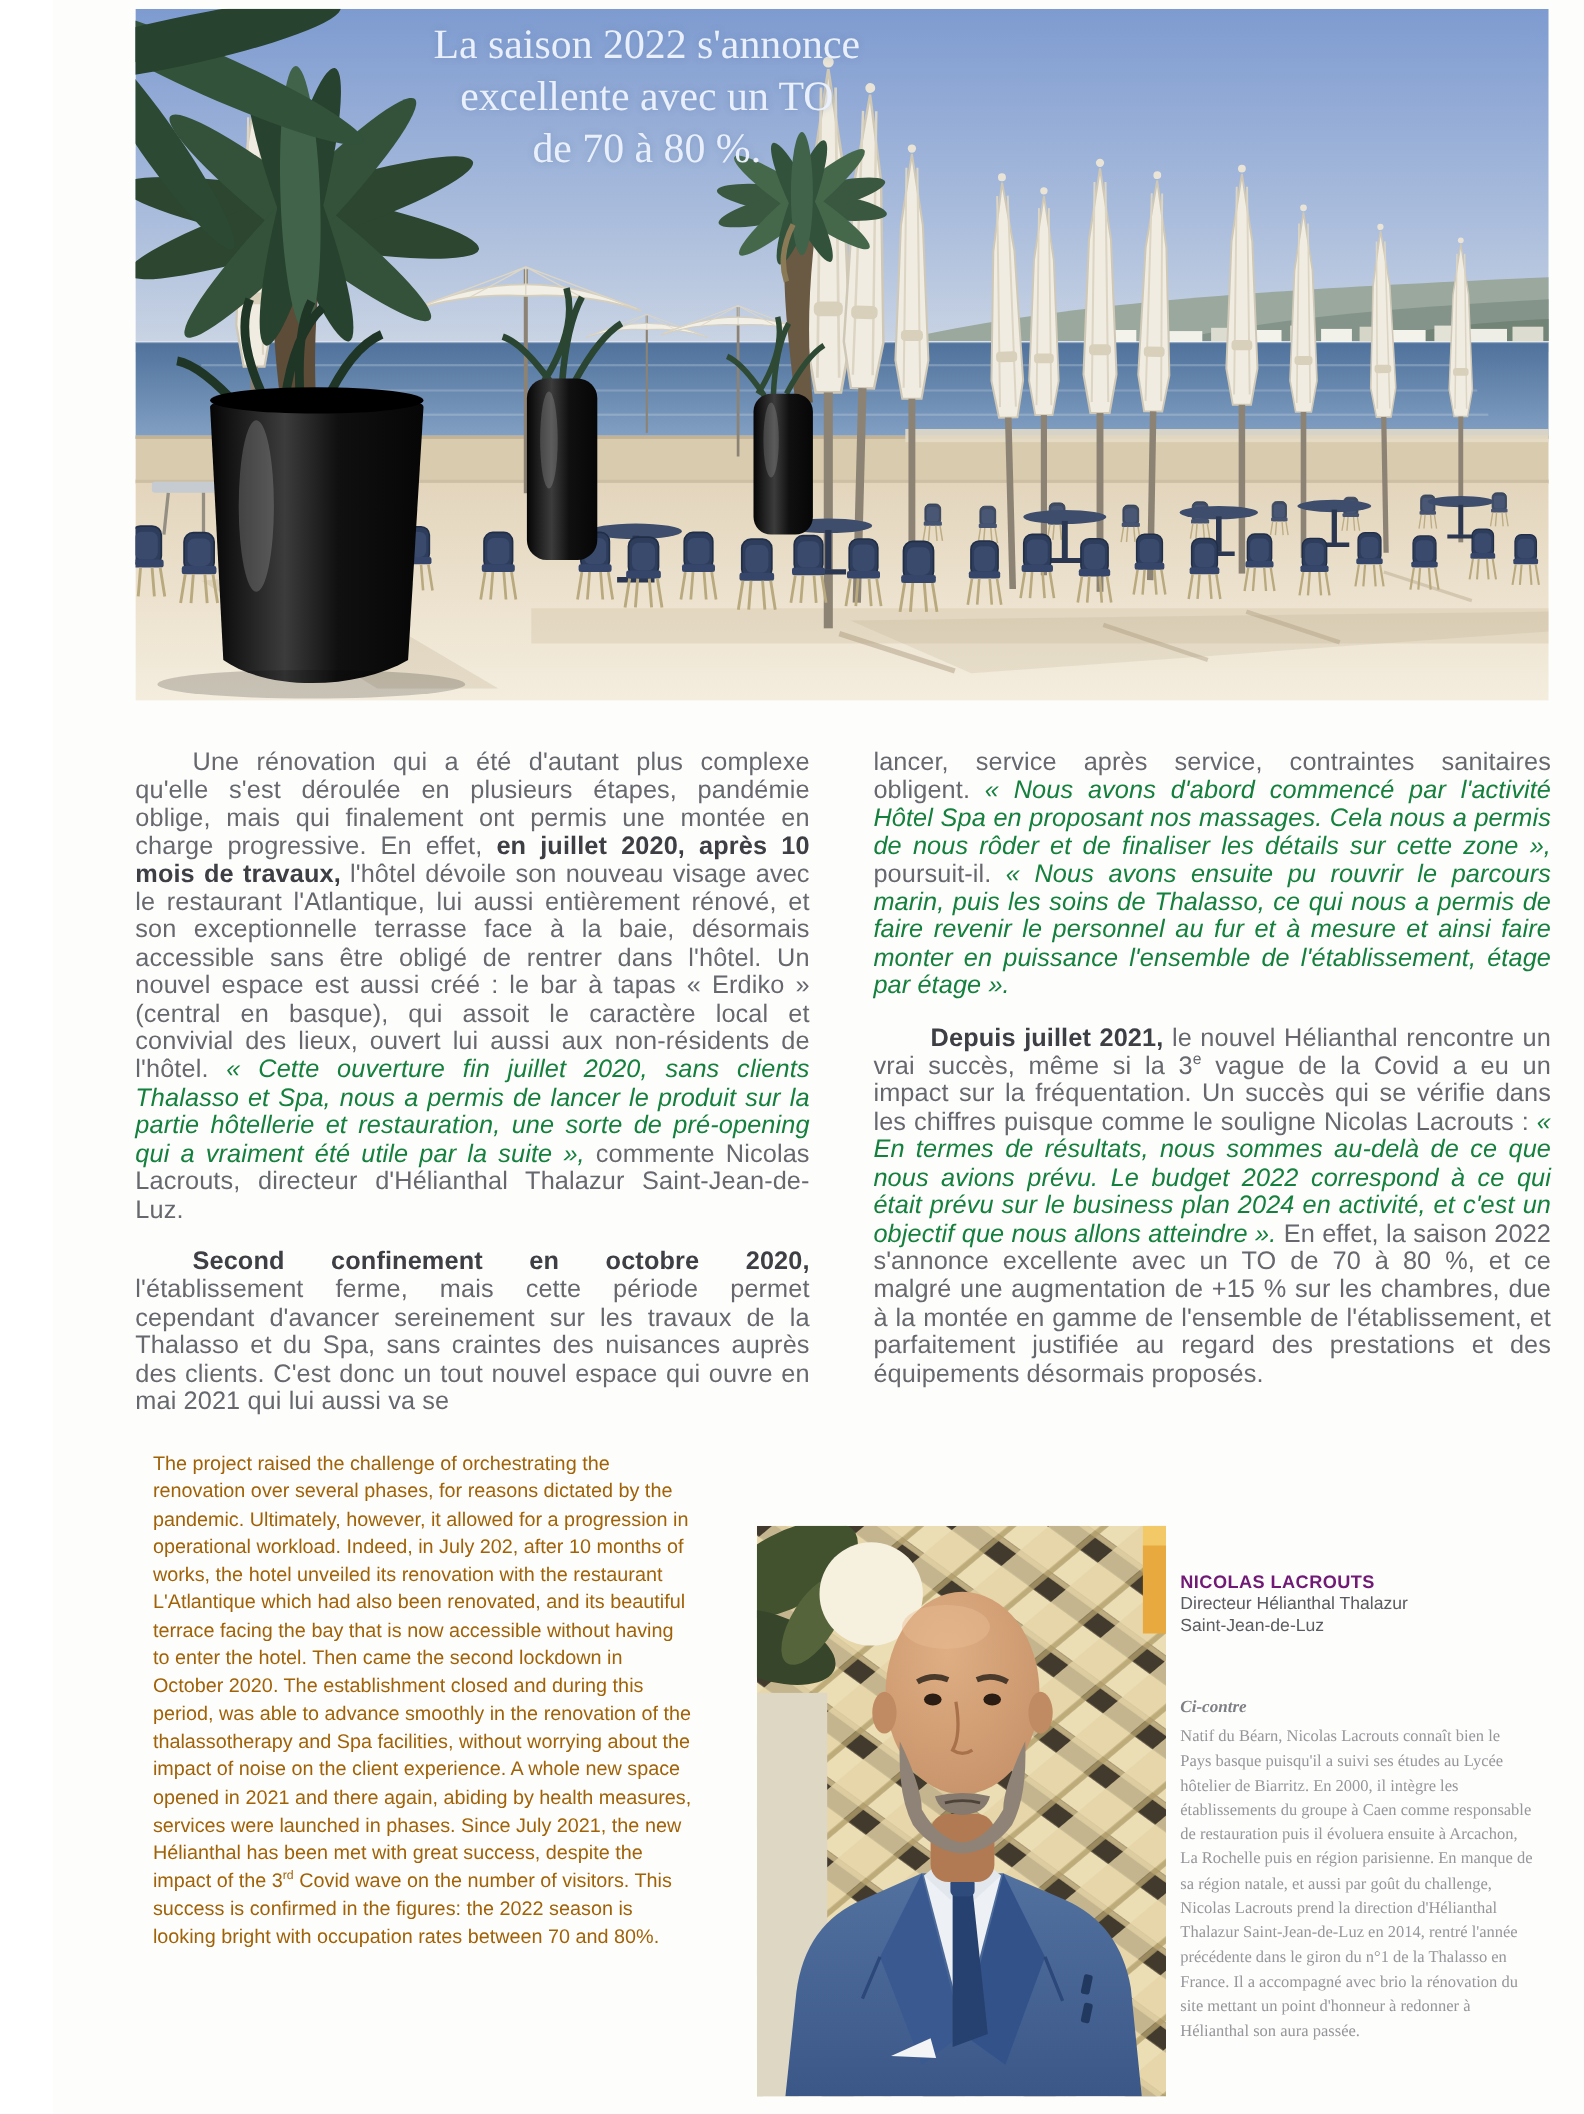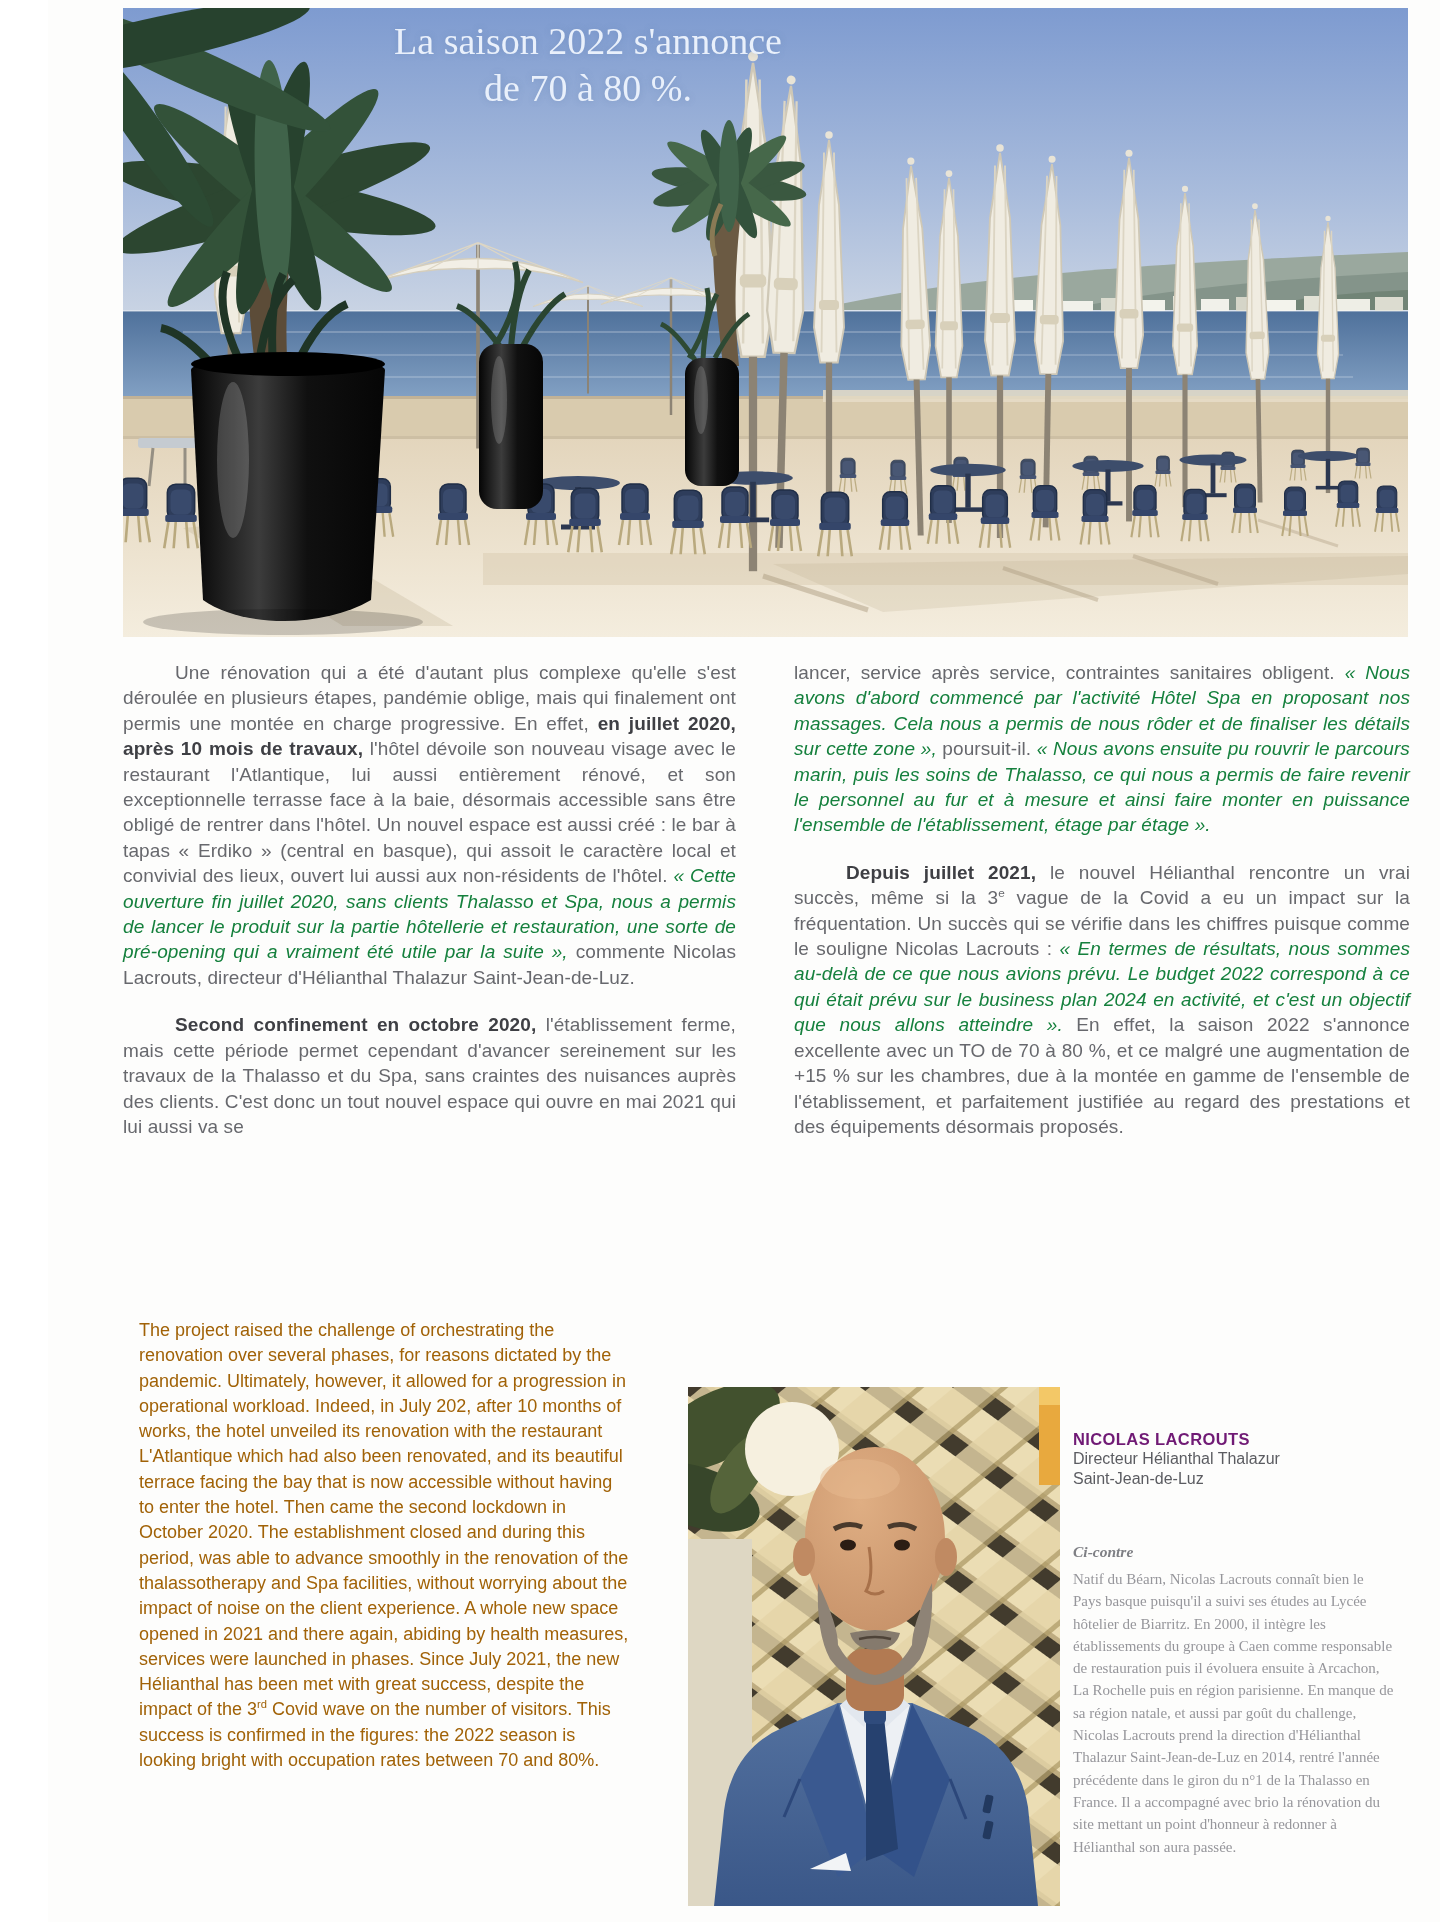--- a/index.html
+++ b/index.html
@@ -6,21 +6,21 @@
   .page{position:relative;width:1440px;height:1922px;background:#fdfdfc;overflow:hidden;
         font-family:"Liberation Sans",sans-serif;margin-left:48px;}
   
   .hero{position:absolute;left:75px;top:8px;width:1285px;height:629px;overflow:hidden;}
   .hero svg{display:block;width:100%;height:100%;}
   .headline{position:absolute;left:205px;top:10px;width:520px;text-align:center;
             font-family:"Liberation Serif",serif;font-weight:400;
             font-size:38px;line-height:47px;color:#e9f0fb;
             text-shadow:0 0 6px rgba(90,120,170,.35);}
   
-  .col{position:absolute;top:660px;width:613px;font-size:19px;line-height:25.4px;
+  .col{position:absolute;top:680px;width:613px;font-size:23px;line-height:25.4px;
        text-align:justify;color:#67686d;letter-spacing:.1px;}
   .col-left{left:75px;}
   .col-right{left:746px;width:616px;}
   .col p{margin:0;}
   .col p + p{margin-top:22px;}
   .ind{text-indent:52px;}
   .col b{font-weight:700;color:#3e3f44;}
   .col i{font-style:italic;color:#15803d;}
   sup{font-size:.62em;vertical-align:super;line-height:0;}
   
@@ -253,20 +253,21 @@
           <path d="M120,360 q-30,-60 -16,-96 M150,358 q-4,-66 10,-92 M172,360 q24,-52 52,-64 M96,364 q-36,-40 -58,-44 M136,356 q8,-60 34,-84" stroke="#1f3526" stroke-width="8" fill="none"></path>
           <path d="M68,362 C68,346 262,346 262,362 L248,592 C200,620 120,620 80,592 Z" fill="url(#potG)"></path>
           <ellipse cx="165" cy="356" rx="97" ry="12" fill="#000000"></ellipse>
           <ellipse cx="110" cy="452" rx="16" ry="78" fill="#ffffff" opacity=".18"></ellipse>
           <ellipse cx="160" cy="614" rx="140" ry="13" fill="#000000" opacity=".18"></ellipse>
         </g>
       </g>
     </svg>
     <div class="headline">
       <div>La saison 2022 s'annonce</div>
+      <div>excellente avec un TO</div>
       <div>de 70 à 80 %.</div>
     </div>
   </div>
 
   <div class="col col-left">
     <p class="ind"><span>Une rénovation qui a été d'autant plus complexe qu'elle s'est déroulée en plusieurs étapes, pandémie oblige, mais qui finalement ont permis une montée en charge progressive. En effet, </span><b>en juillet 2020, après 10 mois de travaux, </b><span>l'hôtel dévoile son nouveau visage avec le restaurant l'Atlantique, lui aussi entièrement rénové, et son exceptionnelle terrasse face à la baie, désormais accessible sans être obligé de rentrer dans l'hôtel. Un nouvel espace est aussi créé : le bar à tapas « Erdiko » (central en basque), qui assoit le caractère local et convivial des lieux, ouvert lui aussi aux non-résidents de l'hôtel. </span><i>« Cette ouverture fin juillet 2020, sans clients Thalasso et Spa, nous a permis de lancer le produit sur la partie hôtellerie et restauration, une sorte de pré-opening qui a vraiment été utile par la suite », </i><span>commente Nicolas Lacrouts, directeur d'Hélianthal Thalazur Saint-Jean-de-Luz.</span></p>
     <p class="ind"><b>Second confinement en octobre 2020, </b><span>l'établissement ferme, mais cette période permet cependant d'avancer sereinement sur les travaux de la Thalasso et du Spa, sans craintes des nuisances auprès des clients. C'est donc un tout nouvel espace qui ouvre en mai 2021 qui lui aussi va se</span></p>
   </div>
   <div class="col col-right">
     <p><span>lancer, service après service, contraintes sanitaires obligent. </span><i>« Nous avons d'abord commencé par l'activité Hôtel Spa en proposant nos massages. Cela nous a permis de nous rôder et de finaliser les détails sur cette zone », </i><span>poursuit-il. </span><i>« Nous avons ensuite pu rouvrir le parcours marin, puis les soins de Thalasso, ce qui nous a permis de faire revenir le personnel au fur et à mesure et ainsi faire monter en puissance l'ensemble de l'établissement, étage par étage ».</i></p>

